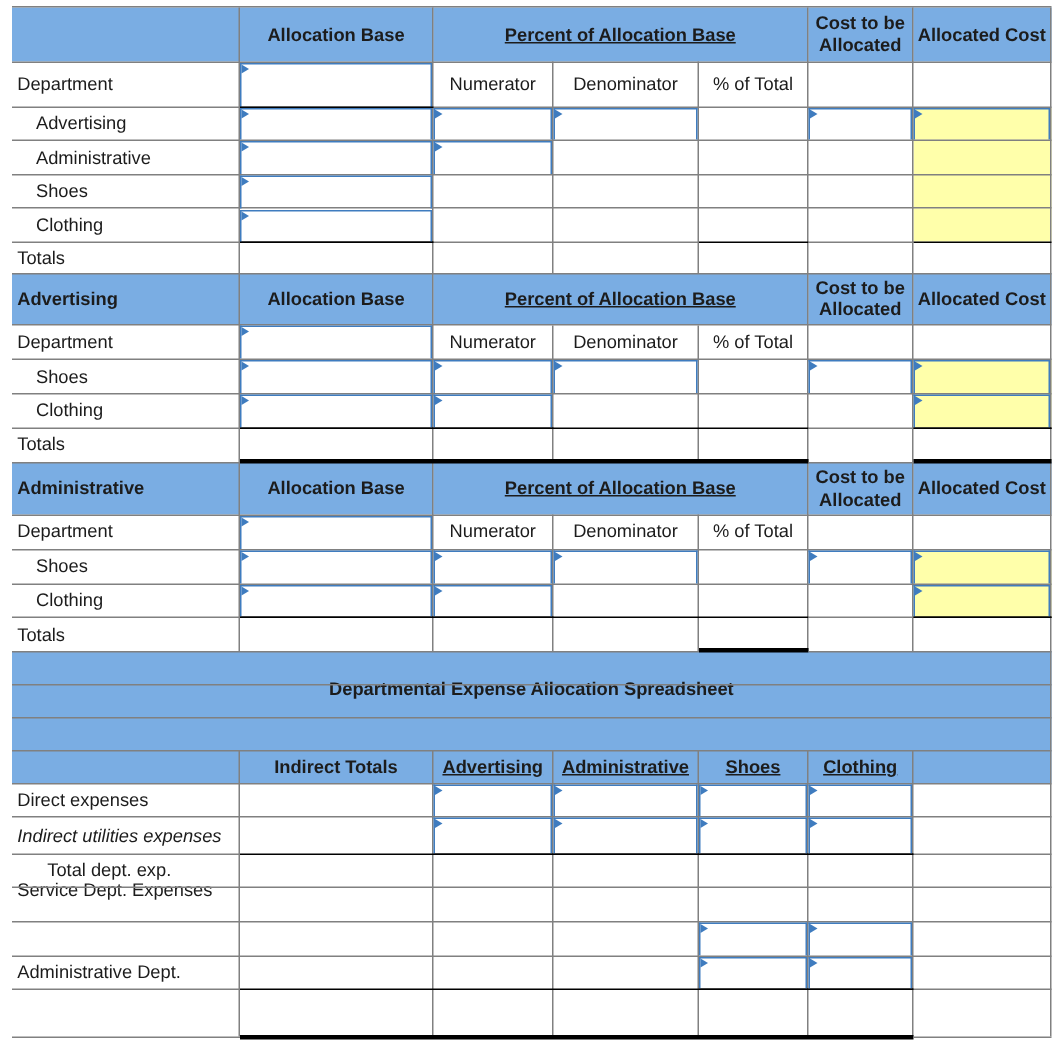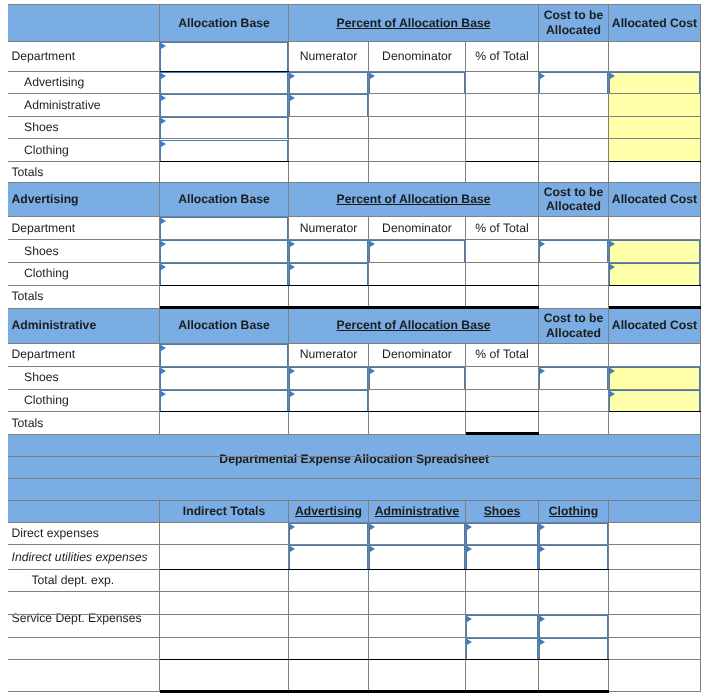--- a/index.html
+++ b/index.html
@@ -101,21 +101,22 @@
 <div class="hl" style="left:8px;top:478.4px;width:692.5px;height:22px;background:#7aade3;"></div>
 <div class="hl" style="left:8px;top:500.4px;width:692.5px;height:21.9px;background:#7aade3;"></div>
 <div class="c ctr bold" style="left:159.5px;top:500.4px;width:129px;height:21.9px;">Indirect Totals</div>
 <div class="c ctr bold und" style="left:288.5px;top:500.4px;width:80px;height:21.9px;">Advertising</div>
 <div class="c ctr bold und" style="left:368.5px;top:500.4px;width:97px;height:21.9px;">Administrative</div>
 <div class="c ctr bold und" style="left:465.5px;top:500.4px;width:73px;height:21.9px;">Shoes</div>
 <div class="c ctr bold und" style="left:538.5px;top:500.4px;width:70px;height:21.9px;">Clothing</div>
 <div class="c lft" style="left:8px;top:522.3px;width:151.5px;height:22.1px;">Direct expenses</div>
 <div class="c lft" style="left:8px;top:544.4px;width:151.5px;height:25px;font-style:italic;">Indirect utilities expenses</div>
 <div class="c lft" style="left:8px;top:569.4px;width:151.5px;height:22px;margin-left:20px;">Total dept. exp.</div>
-<div class="c lft" style="left:8px;top:607px;width:151.5px;height:22.9px;">Service Dept. Expenses</div>
+<div class="c lft" style="left:8px;top:582px;width:151.5px;height:22.9px;">Service Dept. Expenses</div>
+<div class="c lft" style="left:8px;top:637.2px;width:151.5px;height:22px;">Administrative Dept.</div>
 
 <div class="vl" style="left:159px;top:4.5px;width:1px;height:177.9px;background:#808080;"></div>
 <div class="vl" style="left:288px;top:4.5px;width:1px;height:177.9px;background:#808080;"></div>
 <div class="vl" style="left:368px;top:41.2px;width:1px;height:141.2px;background:#808080;"></div>
 <div class="vl" style="left:465px;top:41.2px;width:1px;height:141.2px;background:#808080;"></div>
 <div class="vl" style="left:538px;top:4.5px;width:1px;height:177.9px;background:#808080;"></div>
 <div class="vl" style="left:608px;top:4.5px;width:1px;height:177.9px;background:#808080;"></div>
 <div class="vl" style="left:700px;top:4.5px;width:1px;height:177.9px;background:#808080;"></div>
 <div class="vl" style="left:159px;top:182.4px;width:1px;height:125.6px;background:#808080;"></div>
 <div class="vl" style="left:288px;top:182.4px;width:1px;height:125.6px;background:#808080;"></div>

